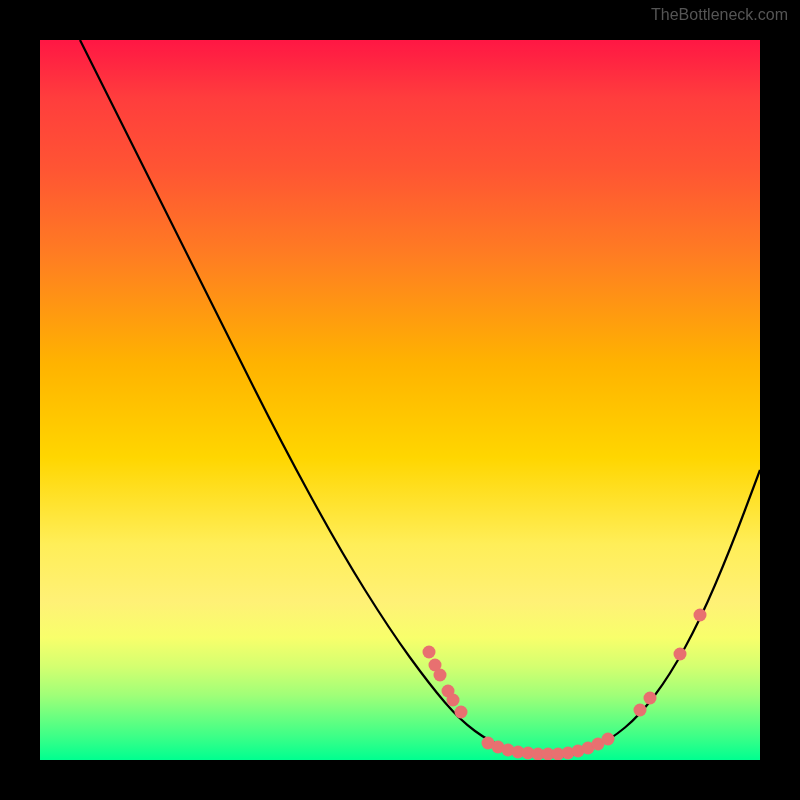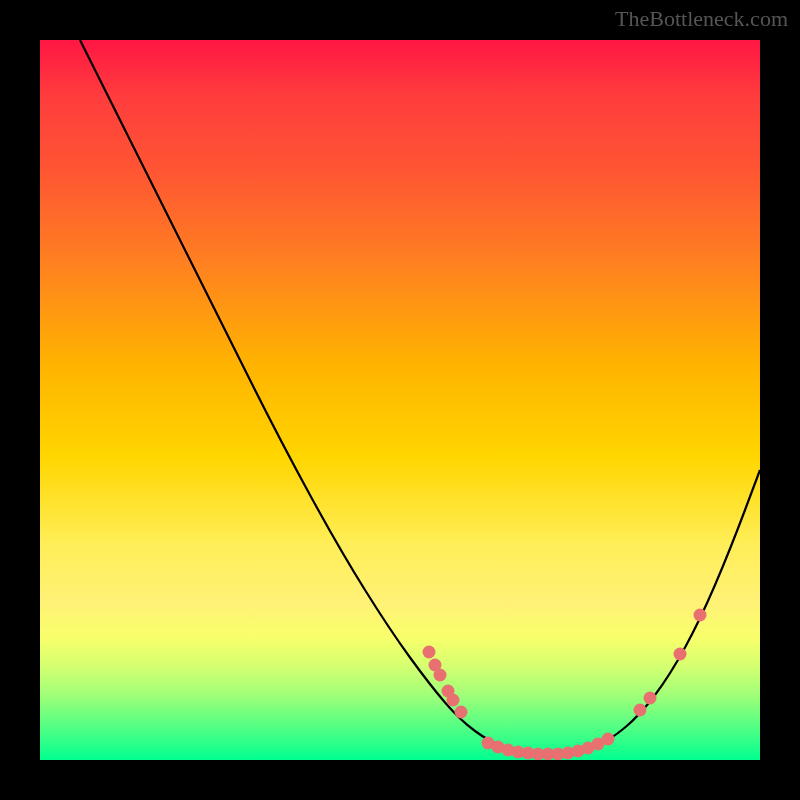--- a/index.html
+++ b/index.html
@@ -8,22 +8,22 @@
     height: 800px;
     background: #000;
     position: relative;
     overflow: hidden;
   }
   .watermark {
     position: absolute;
     top: 6px;
     right: 12px;
     color: #555;
-    font-family: Liberation Serif, serif;
-    font-size: 22px;
+    font-family: Liberation Sans, sans-serif;
+    font-size: 16px;
     font-weight: 500;
     z-index: 10;
   }
   .plot-area {
     position: absolute;
     left: 40px;
     top: 40px;
     width: 720px;
     height: 720px;
     overflow: hidden;

